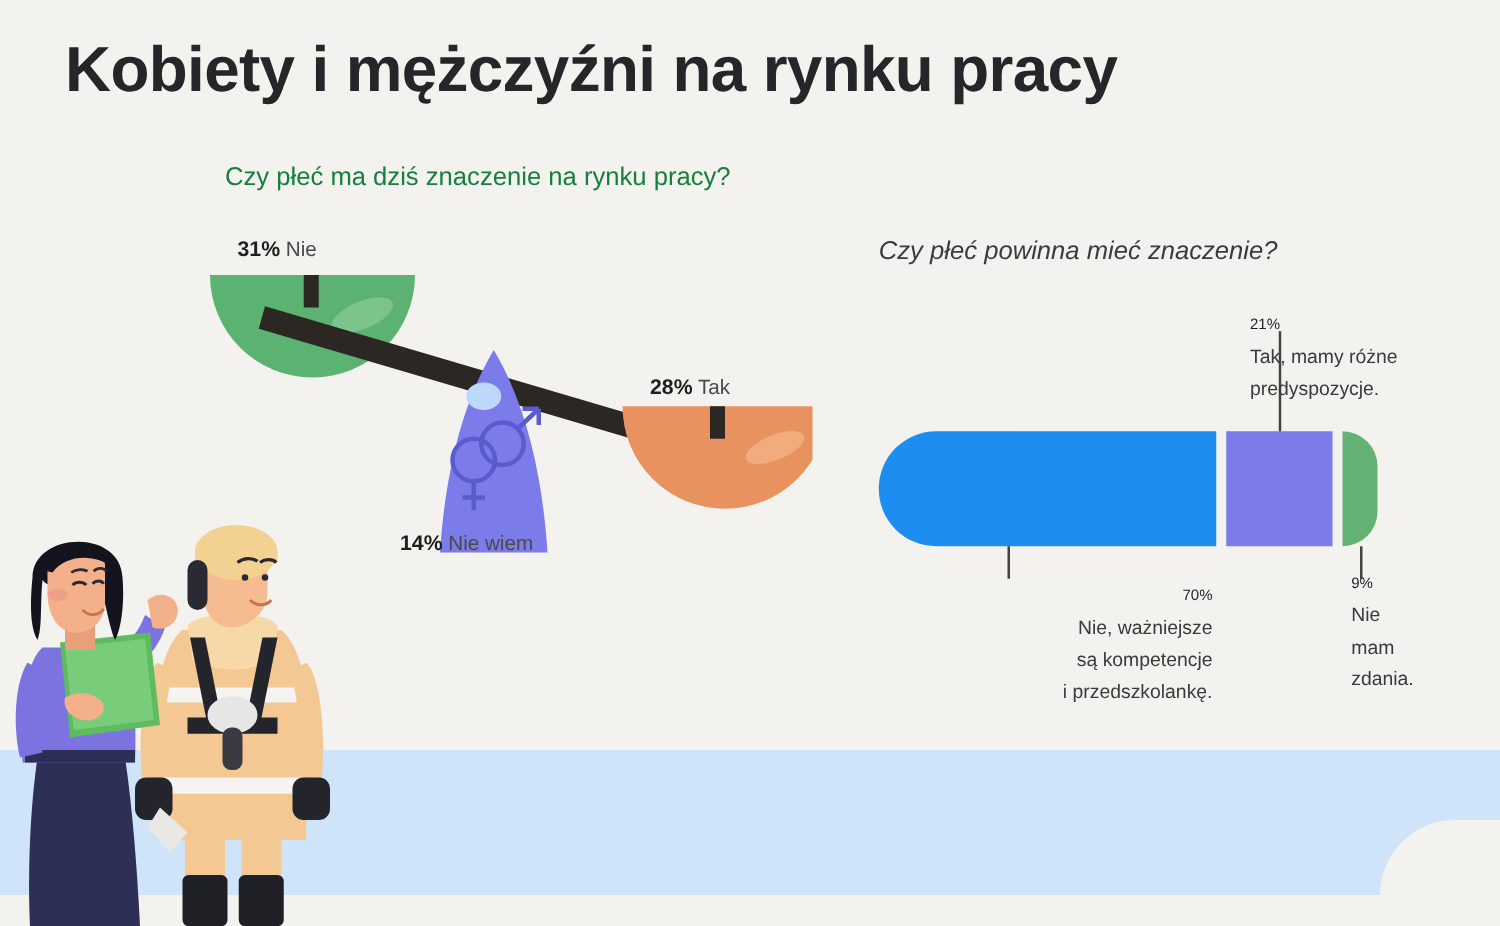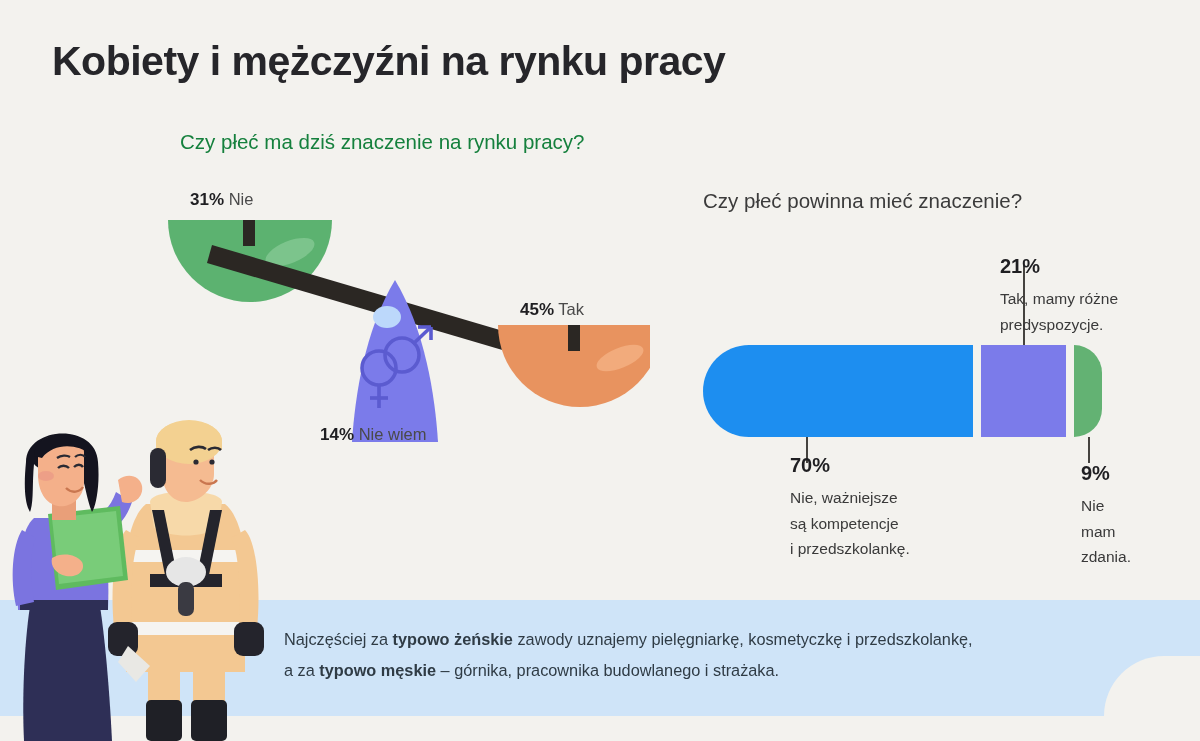--- a/index.html
+++ b/index.html
@@ -9,32 +9,32 @@
     font-family:"Liberation Sans", sans-serif;
     color:#2e2e2e;
     position:relative;
     overflow:hidden;
   }
   .stage { position:absolute; inset:0; }
 
   
   .title {
     position:absolute; left:52px; top:26px;
-    font-size:41px; font-weight:700; letter-spacing:-0.5px;
-    color:#26262a; white-space:nowrap;margin-top:12px;
+    font-size:51px; font-weight:700; letter-spacing:-0.5px;
+    color:#26262a; white-space:nowrap;
   }
 
   
   .q-left {
     position:absolute; left:180px; top:130px;
     font-size:20.5px; color:#15803d; white-space:nowrap;
   }
   .q-right {
     position:absolute; left:703px; top:189px;
-    font-size:20.5px; color:#3b3b3b; white-space:nowrap;
+    font-size:20.5px; color:#3b3b3b; white-space:nowrap;font-style:italic;
   }
 
   
   .scale-wrap { position:absolute; left:150px; top:180px; width:500px; height:270px; }
   .scale-lbl { position:absolute; font-size:16.5px; color:#4a4a4a; white-space:nowrap;text-align:center; }
   .scale-lbl b { font-weight:700; color:#1f1f22; font-size:17px; }
 
   .lbl-nie    { left:40px;  top:10px; }
   .lbl-tak    { left:370px; top:120px; }
   .lbl-niewiem{ left:170px; top:245px; }
@@ -49,23 +49,23 @@
                 border-radius:0 46px 46px 0; }
 
   
   .leader { position:absolute; background:#45433f; width:2px; }
   .l-70 { left:806px; top:437px;  height:26px; }
   .l-21 { left:1023px; top:265px; height:80px; }
   .l-9  { left:1088px; top:437px; height:26px; }
 
   
   .callout { position:absolute; font-size:15.5px; line-height:1.62; color:#3a3a3a; }
-  .callout .pct { font-weight:700; color:#1f1f22; font-size:20px; display:block; margin-bottom:4px; }
-
-  .c-70 { left:790px;  top:449px; width:180px; }
+  .callout .pct { font-weight:400; color:#1f1f22; font-size:12px; display:block; margin-bottom:4px; }
+
+  .c-70 { left:790px;  top:467px; width:180px;text-align:right; }
   .c-21 { left:1000px; top:250px; width:190px; }
   .c-9  { left:1081px; top:457px; width:100px; }
 
   
   .banner {
     position:absolute; left:0; top:600px; width:1200px; height:116px;
     background:#cfe4f8;
   }
   .notch {
     position:absolute; left:1104px; top:656px;
@@ -121,21 +121,21 @@
           <line x1="220" y1="218" x2="238" y2="218"></line>
         </g>
       </g>
     </svg>
 
     <div class="scale-lbl lbl-nie">
       <b>31%</b>
       <span>Nie</span>
     </div>
     <div class="scale-lbl lbl-tak">
-      <b>45%</b>
+      <b>28%</b>
       <span>Tak</span>
     </div>
     <div class="scale-lbl lbl-niewiem">
       <b>14%</b>
       <span>Nie wiem</span>
     </div>
   </div>
 
   <div class="q-right">Czy płeć powinna mieć znaczenie?</div>
 
@@ -165,28 +165,20 @@
   <div class="callout c-9">
     <span class="pct">9%</span>
     <span>Nie</span><br>
     <span>mam</span><br>
     <span>zdania.</span>
   </div>
 
   <div class="banner"></div>
   <div class="notch"></div>
 
-  <div class="banner-text">
-    <div>
-      <span>Najczęściej za </span><b>typowo żeńskie</b><span> zawody uznajemy pielęgniarkę, kosmetyczkę i przedszkolankę,</span>
-    </div>
-    <div>
-      <span>a za </span><b>typowo męskie</b><span> – górnika, pracownika budowlanego i strażaka.</span>
-    </div>
-  </div>
 
   <div class="people">
     <svg width="300" height="331" viewBox="0 0 300 331">
 
       <g>
 
         <rect x="148" y="250" width="32" height="70" fill="#f3c892"></rect>
         <rect x="193" y="250" width="32" height="70" fill="#f3c892"></rect>
         <rect x="146" y="290" width="36" height="41" rx="5" fill="#1f2026"></rect>
         <rect x="191" y="290" width="36" height="41" rx="5" fill="#1f2026"></rect>

